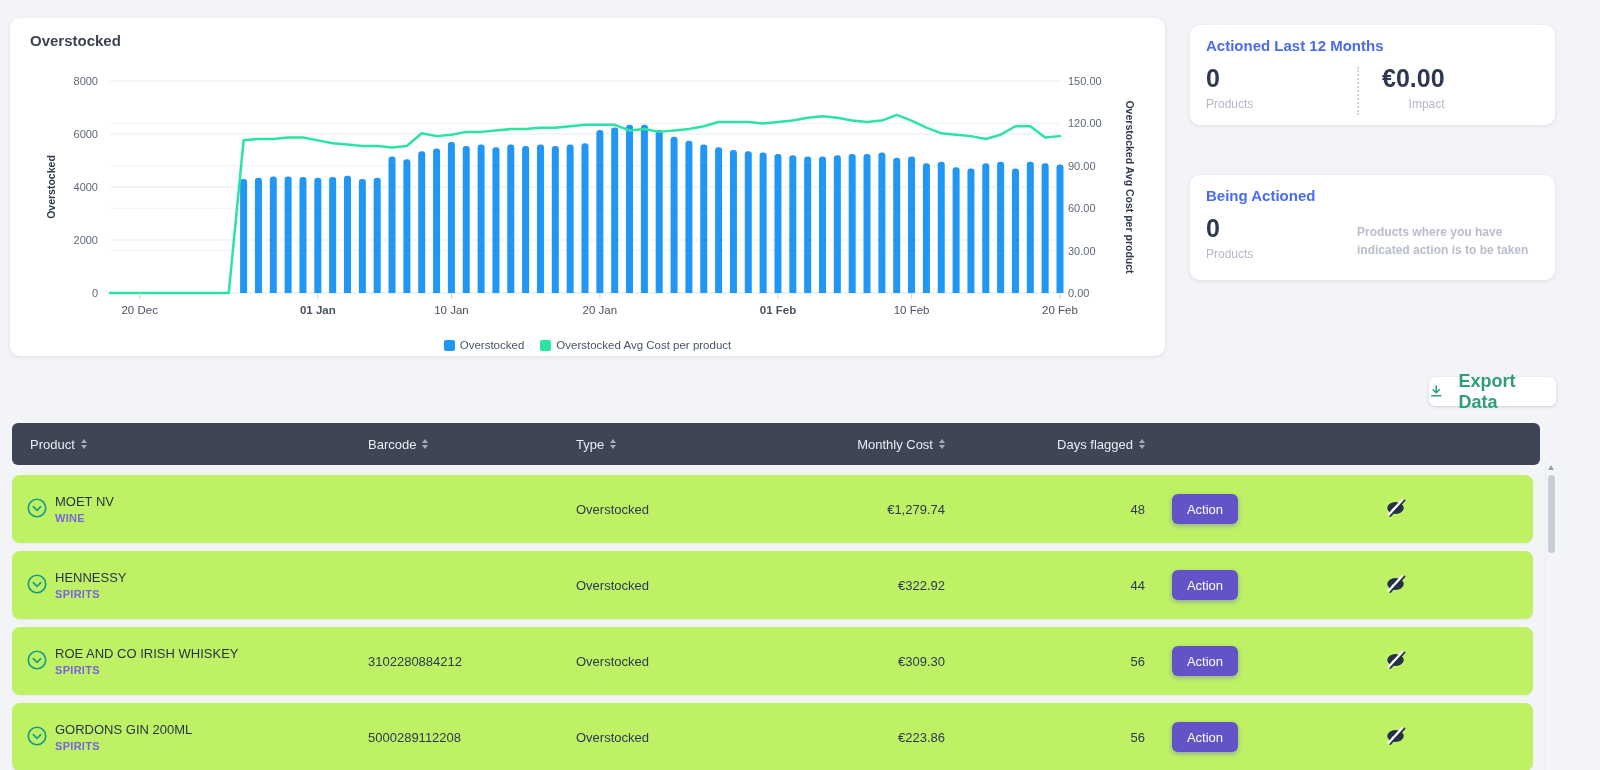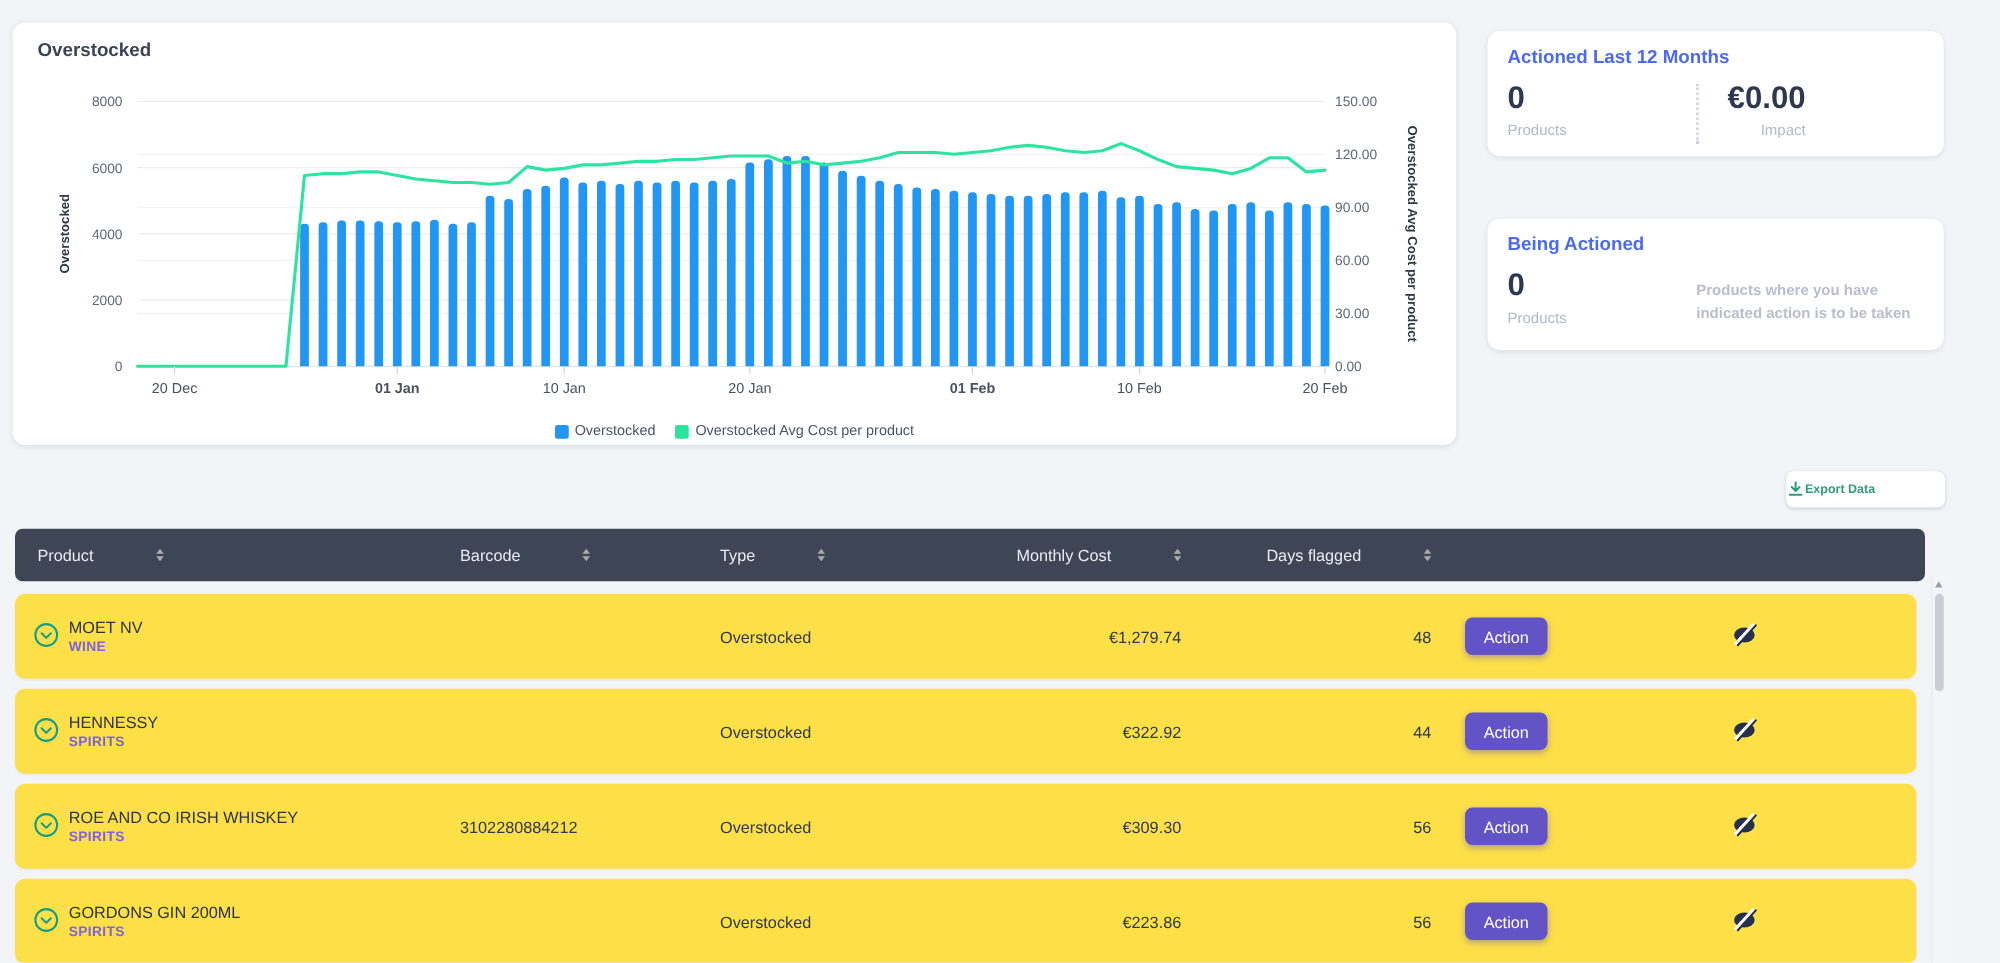--- a/index.html
+++ b/index.html
@@ -24,36 +24,36 @@
   #card-being{left:1190px;top:175px;width:365px;height:105px;}
   .card-title{position:absolute;left:16px;top:12px;font-size:15px;font-weight:700;color:#4a6af5;}
   .stat-block{position:absolute;top:40px;}
   .stat-value{font-size:25px;font-weight:600;color:#2e3850;line-height:1.1;}
   .stat-label{font-size:12px;color:#b3b8c8;margin-top:4px;}
   .dotted-divider{position:absolute;left:167px;top:42px;height:48px;border-left:2px dotted #ccd1de;}
   .card-desc{position:absolute;left:167px;top:48px;width:190px;font-size:12px;font-weight:600;color:#b9bdcc;line-height:1.5;}
 
   
   #export-btn{position:absolute;left:1429px;top:377px;width:127px;height:29px;background:#fff;border-radius:6px;
-    box-shadow:0 1px 3px rgba(25,35,60,.18);display:flex;align-items:center;justify-content:flex-start;gap:0;
-    font-size:10px;font-weight:700;color:#2f9e77;cursor:pointer;}
+    box-shadow:0 1px 3px rgba(25,35,60,.18);display:flex;align-items:center;justify-content:flex-start;gap:15px;
+    font-size:18px;font-weight:700;color:#2f9e77;cursor:pointer;}
 
   
   #table-header{position:absolute;left:12px;top:423px;width:1528px;height:42px;background:#3e4554;border-radius:6px;color:#e8ebf2;}
-  .hcell{position:absolute;top:0;height:42px;display:flex;align-items:center;font-size:13px;font-weight:400;white-space:nowrap;gap:44px;}
+  .hcell{position:absolute;top:0;height:42px;display:flex;align-items:center;font-size:13px;font-weight:400;white-space:nowrap;}
   .caret{display:inline-flex;flex-direction:column;gap:2px;margin-left:6px;}
   .caret i{display:block;width:0;height:0;border-left:3.5px solid transparent;border-right:3.5px solid transparent;}
   .caret .up{border-bottom:4px solid rgba(255,255,255,.55);}
   .caret .dn{border-top:4px solid rgba(255,255,255,.55);}
   #total-cell{right:19px;gap:8px;align-items:baseline;padding-top:9px;}
   #total-label{font-size:13.5px;}
   #total-value{font-size:20px;font-weight:500;letter-spacing:.2px;}
 
   #rows{position:absolute;left:12px;top:475px;width:1521px;}
-  .trow{position:relative;width:1521px;height:68px;background:#fde047;border-radius:8px;box-shadow:0 1px 2px rgba(25,35,60,.06);margin-bottom:8px;}
+  .trow{position:relative;width:1521px;height:68px;background:#bef264;border-radius:8px;box-shadow:0 1px 2px rgba(25,35,60,.06);margin-bottom:8px;}
   .cell{position:absolute;top:0;height:68px;display:flex;align-items:center;font-size:13px;color:#2e3850;white-space:nowrap;}
   .cell.right{justify-content:flex-end;}
   .name-block{display:flex;flex-direction:column;justify-content:center;gap:3px;}
   .product-name{font-size:13px;font-weight:500;color:#2b3346;}
   .product-category{font-size:11px;font-weight:700;color:#7d62e0;letter-spacing:.3px;}
   .action-btn{background:#6254c7;color:#fff;border:none;border-radius:6px;width:66px;height:30px;font-size:13px;
     font-family:"Liberation Sans",sans-serif;cursor:pointer;box-shadow:0 2px 5px rgba(98,84,199,.45);}
 
   
   #scrollbar{position:absolute;left:1545px;top:461px;width:11px;height:309px;background:#f4f5f8;border-left:1px solid #e8eaef;}
@@ -359,20 +359,23 @@
             <circle cx="12" cy="12" r="9.5" fill="none" stroke="#169d85" stroke-width="1.8"></circle>
             <path d="M8 10.5l4 4 4-4" fill="none" stroke="#169d85" stroke-width="1.8" stroke-linecap="round" stroke-linejoin="round"></path>
           </svg></span>
       </div>
       <div class="cell" style="left:43px;">
         <span class="name-block">
           <span class="product-name">GORDONS GIN 200ML</span>
           <span class="product-category">SPIRITS</span>
         </span>
       </div>
+      <div class="cell" style="left:356px;">
+        <span>5000289112208</span>
+      </div>
       <div class="cell" style="left:564px;">
         <span>Overstocked</span>
       </div>
       <div class="cell right" style="right:588px;">
         <span>€223.86</span>
       </div>
       <div class="cell right" style="right:388px;">
         <span>56</span>
       </div>
       <div class="cell" style="left:1160px;">

